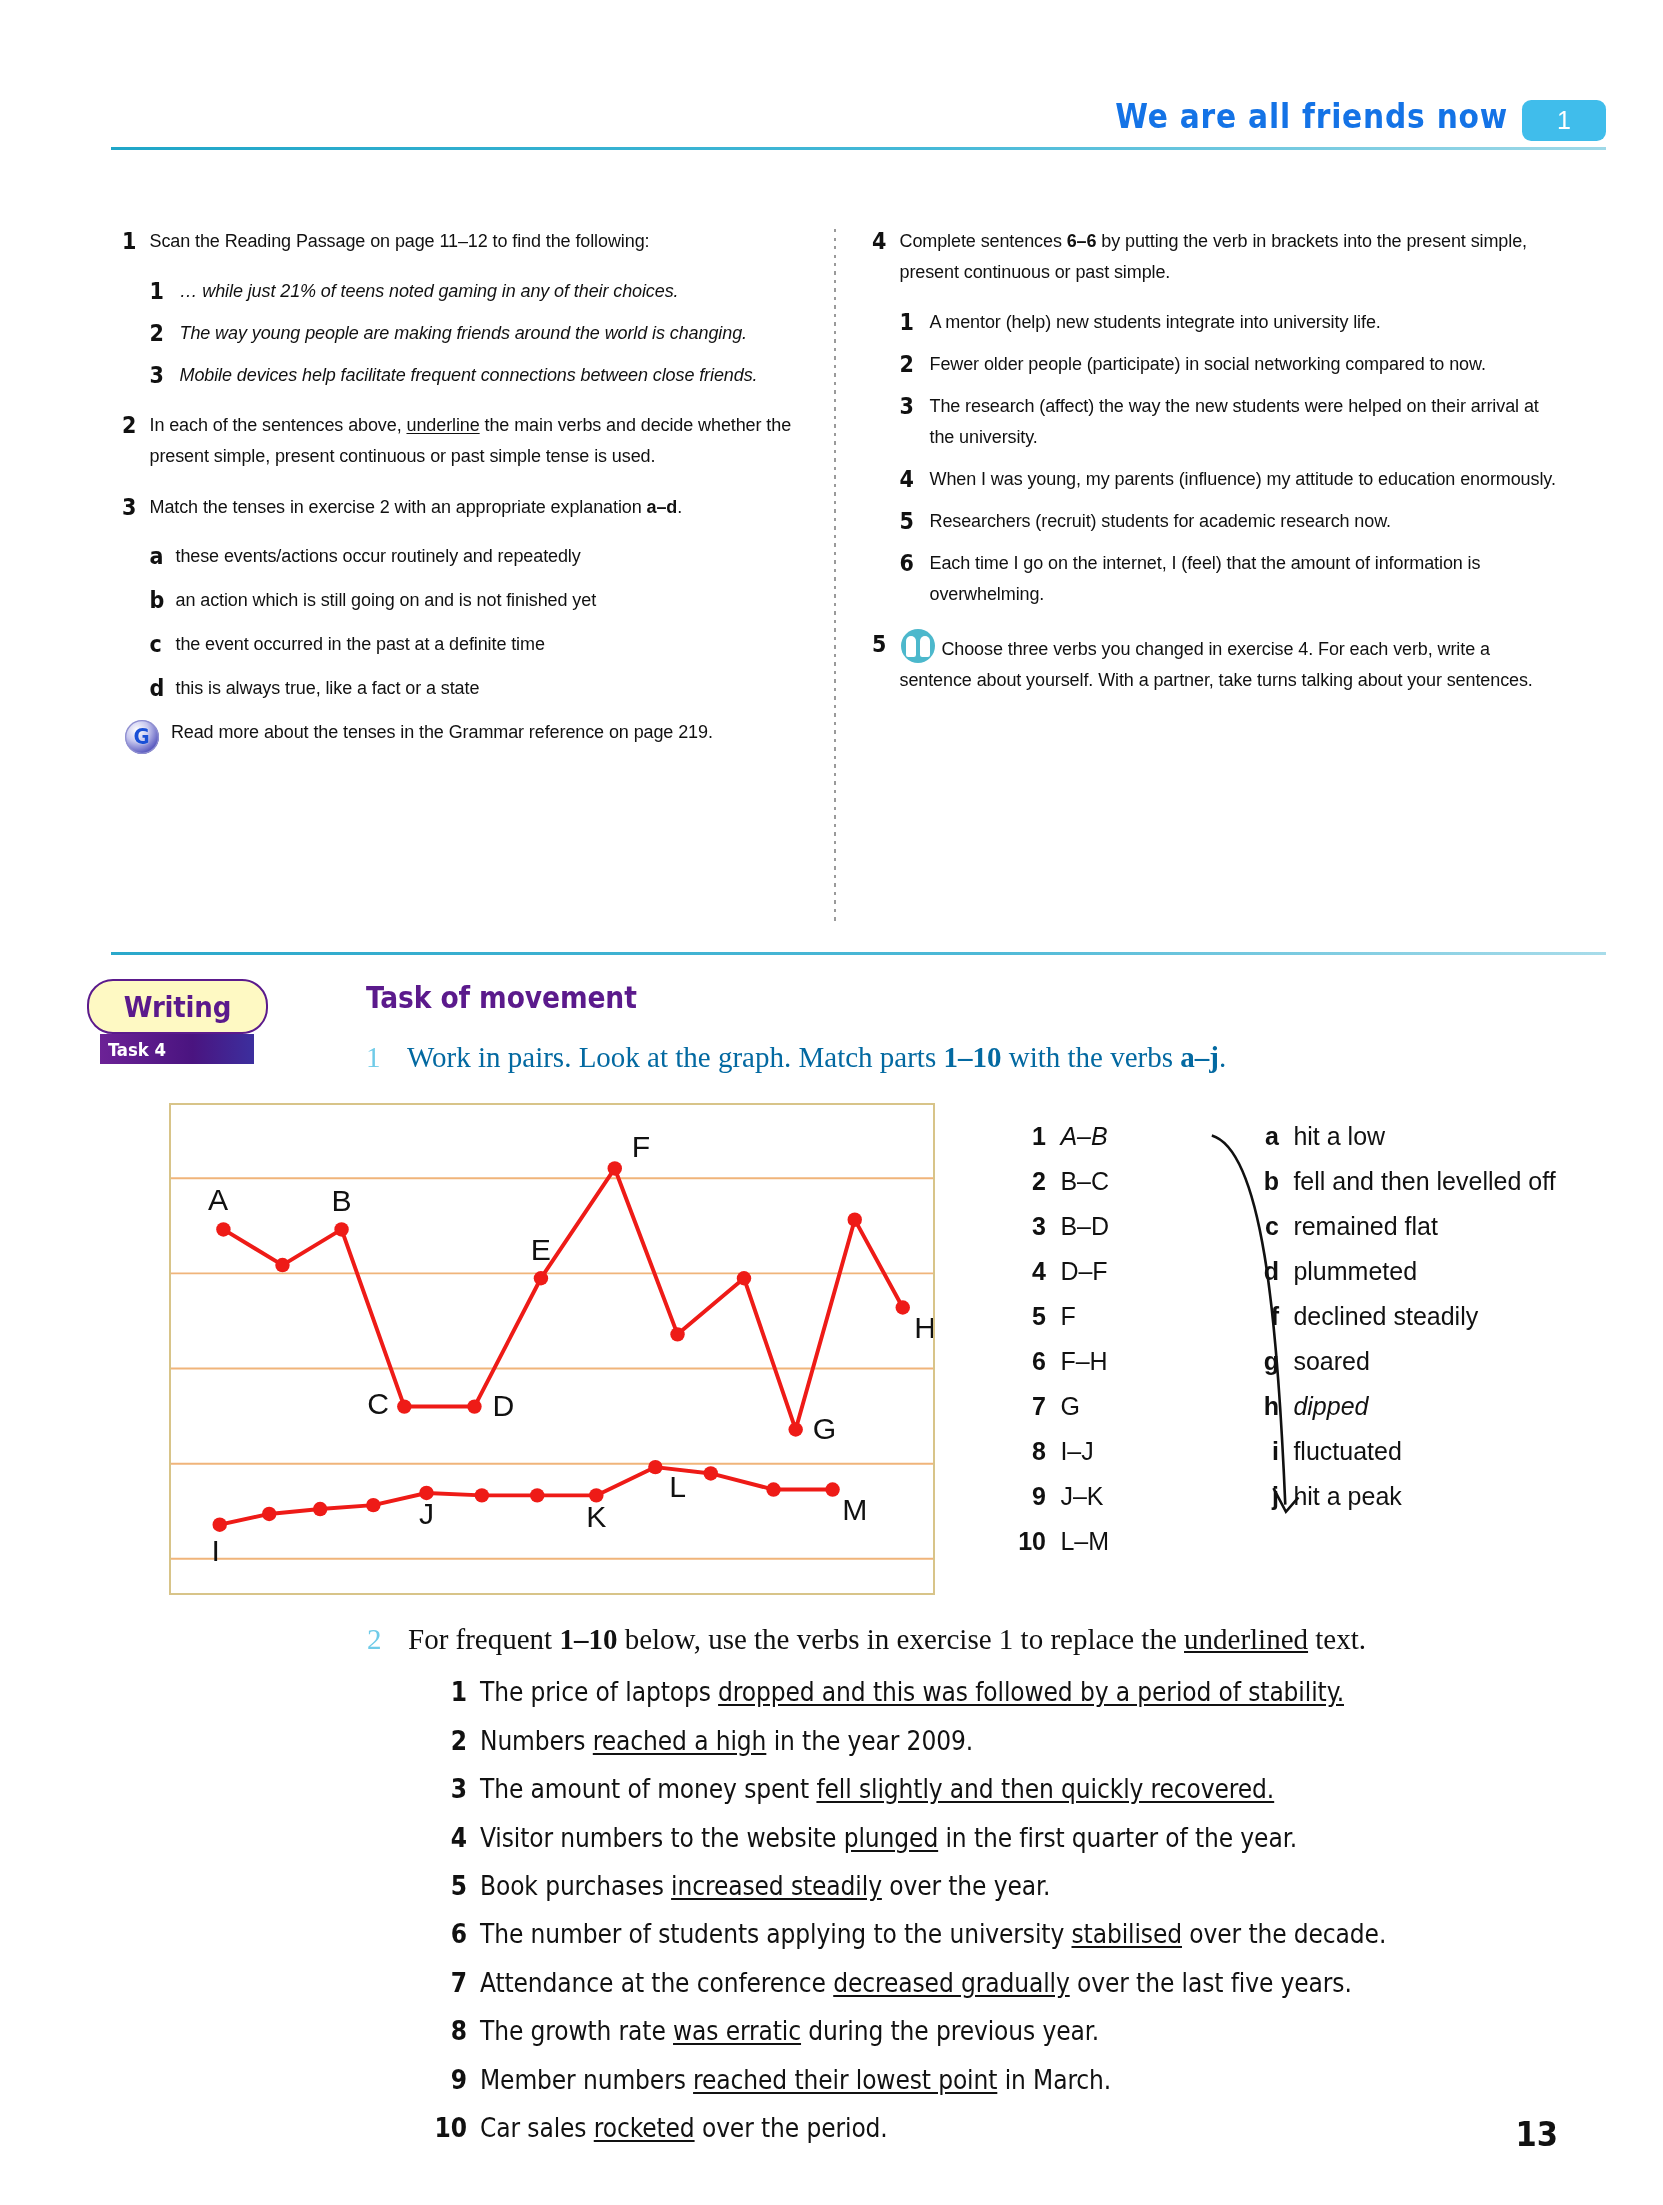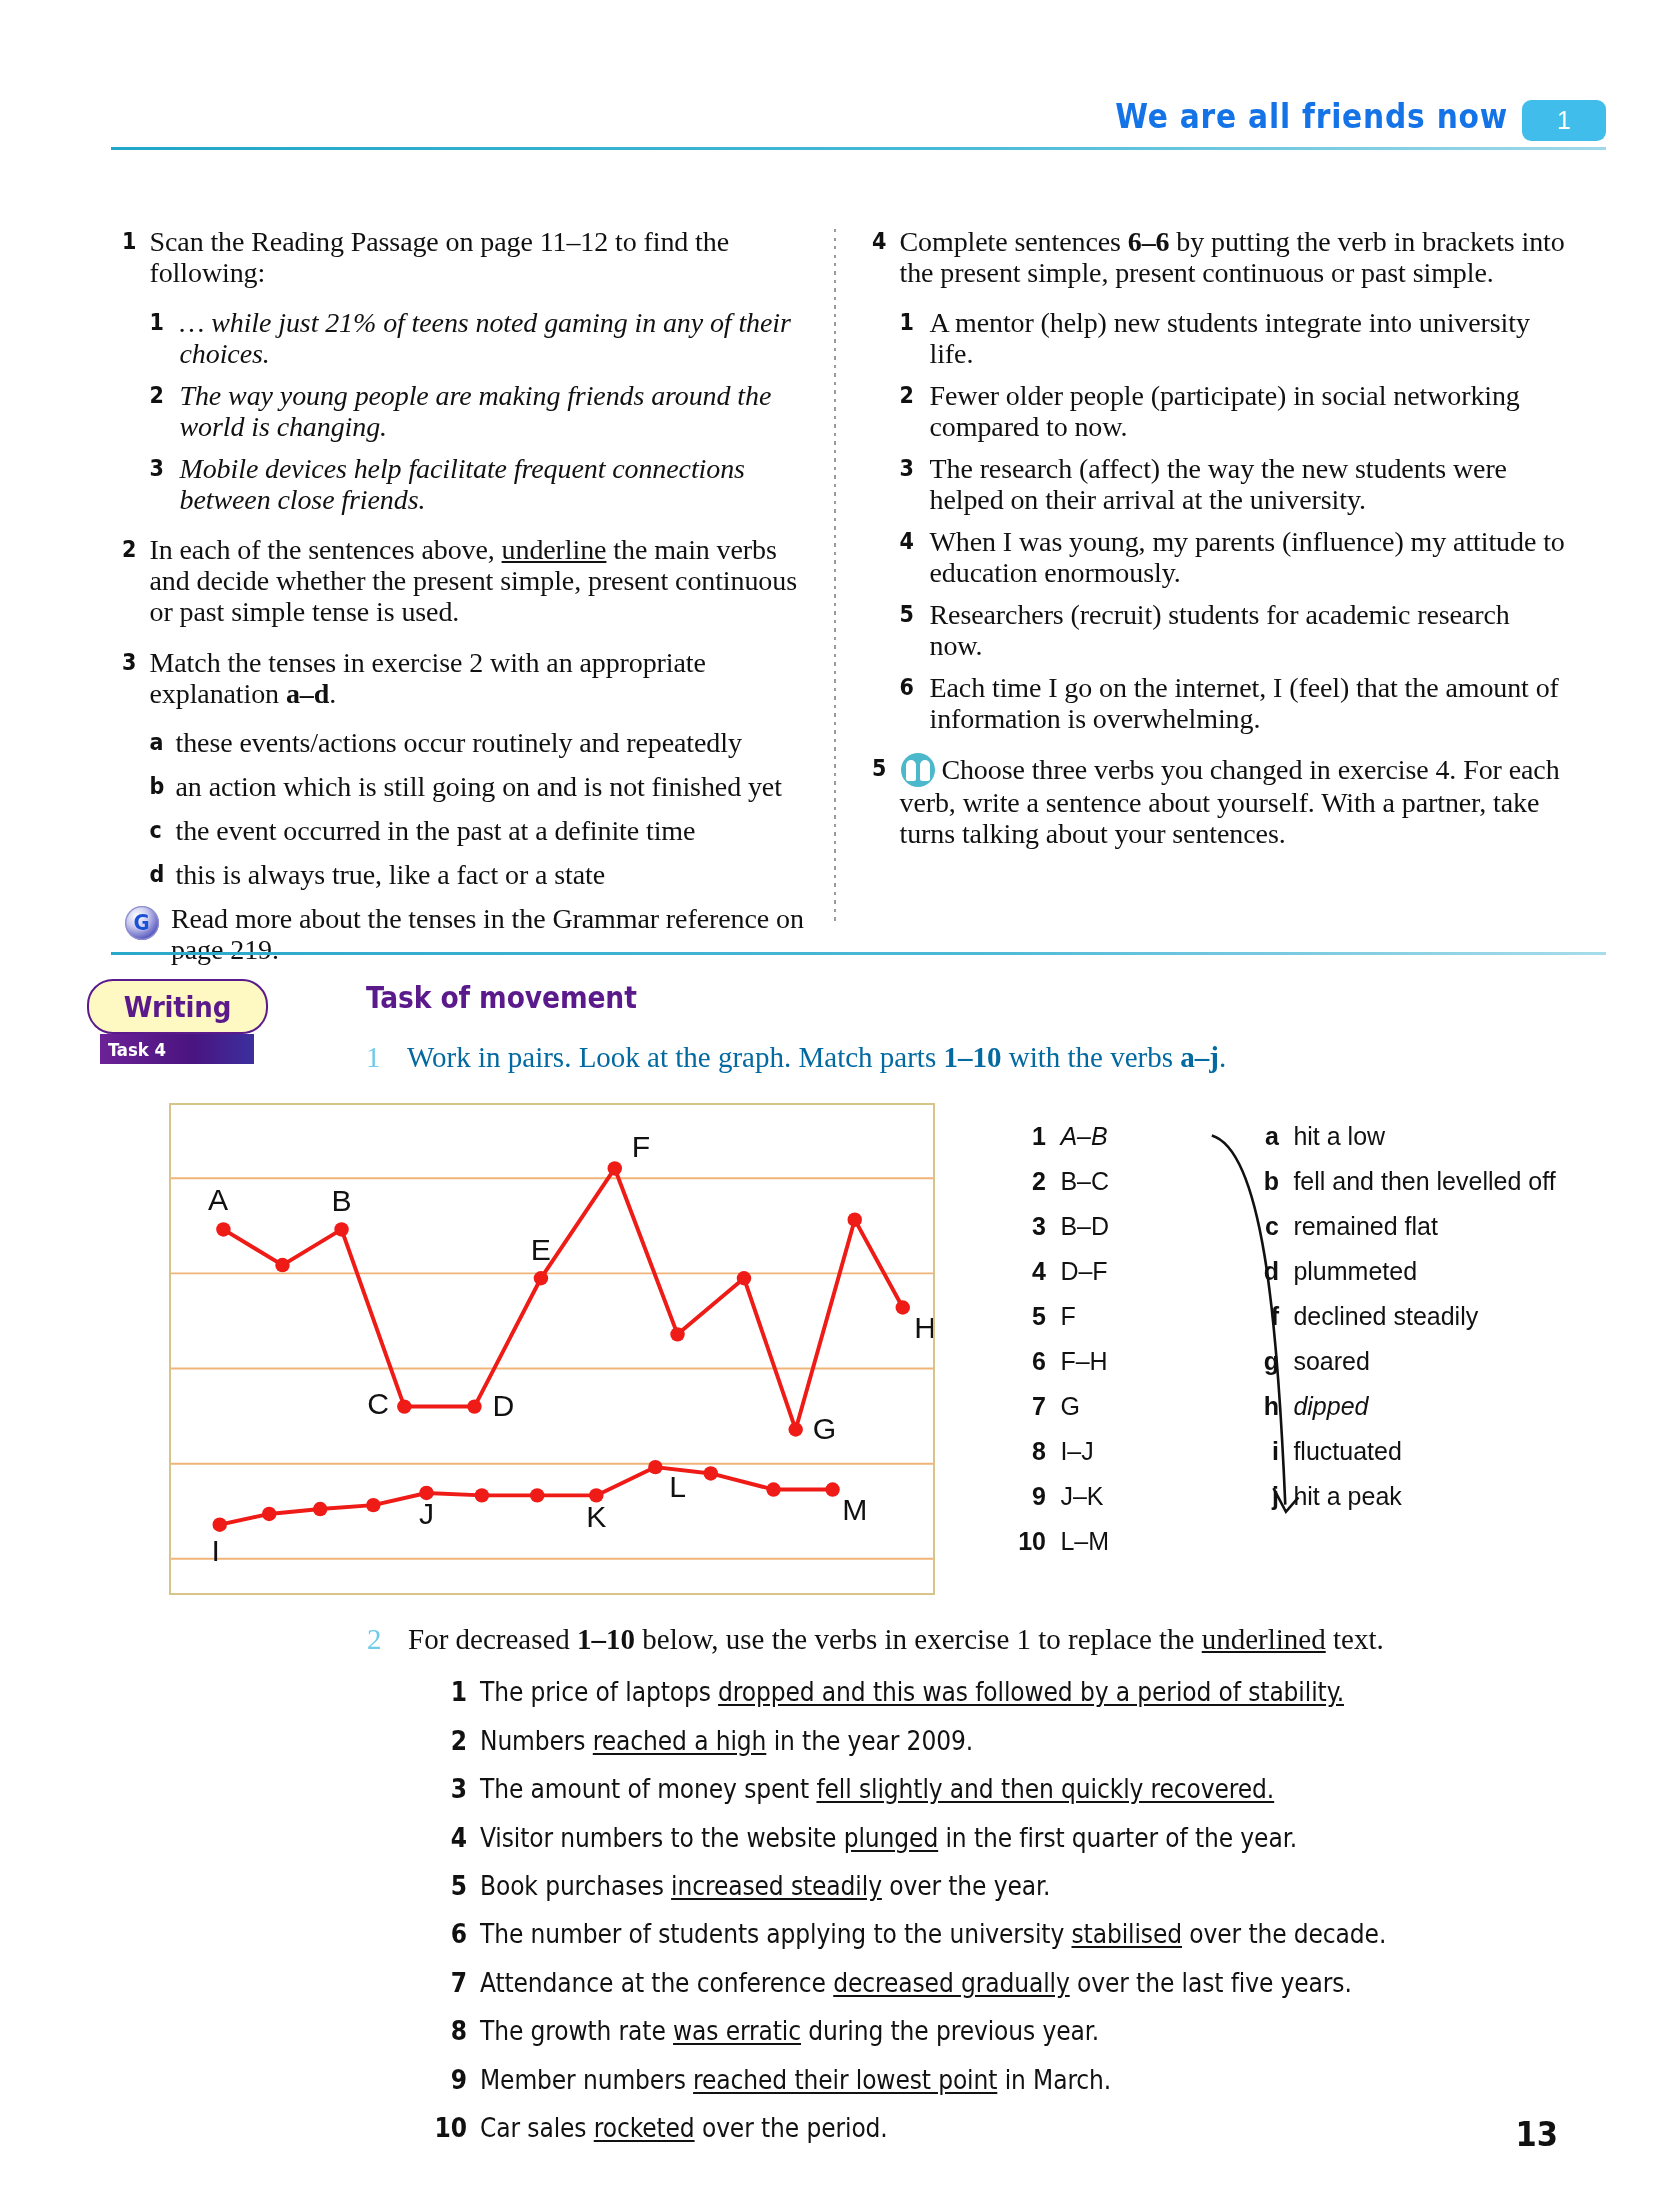--- a/index.html
+++ b/index.html
@@ -33,22 +33,22 @@
   
   #lf-heading{
     position:absolute;left:122px;top:157px;
     font-family:"DejaVu Sans Condensed","Liberation Sans",sans-serif;
     font-weight:bold;font-size:32px;color:#0d0d0d;
     letter-spacing:-0.2px;white-space:nowrap;
   }
 
   
   .cond{
-    font-family:Liberation Serif, serif;
-    font-size:28px;line-height:31px;color:#111;
+    font-family:Liberation Sans, sans-serif;
+    font-size:18px;line-height:31px;color:#111;
     letter-spacing:-0.1px;
   }
   .cond b{font-weight:bold;}
 
   
   #col-left{position:absolute;left:122px;top:226px;width:688px;}
   #col-right{position:absolute;left:872px;top:226px;width:695px;}
   #col-divider{
     position:absolute;left:834px;top:229px;width:2px;height:692px;
     background:repeating-linear-gradient(to bottom,#9a9a9a 0px,#9a9a9a 3.3px,transparent 3.3px,transparent 8.5px);
@@ -481,21 +481,21 @@
       </div>
     <svg id="match-arrow" viewBox="0 0 340 700">
       <path d="M 18 22 C 95 45, 118 300, 130 585" stroke="#111" stroke-width="4" fill="none"></path>
       <path d="M 112 560 L 131 596 L 150 574" stroke="#111" stroke-width="4" fill="none" stroke-linecap="butt"></path>
     </svg>
   </div>
 
   <div id="ex2">
     <div id="ex2-head">
       <div class="qnum">2</div>
-      <div class="qtext"><span>For decreased </span><b>1–10</b><span> below, use the verbs in exercise 1 to replace the </span><u>underlined</u><span> text.</span></div>
+      <div class="qtext"><span>For frequent </span><b>1–10</b><span> below, use the verbs in exercise 1 to replace the </span><u>underlined</u><span> text.</span></div>
     </div>
     <div id="ex2-list">
         <div class="s-row">
           <div class="sn">1</div>
           <div class="st"><span>The price of laptops </span><u>dropped and this was followed by a period of stability.</u><span></span></div>
         </div>
         <div class="s-row">
           <div class="sn">2</div>
           <div class="st"><span>Numbers </span><u>reached a high</u><span> in the year 2009.</span></div>
         </div>

